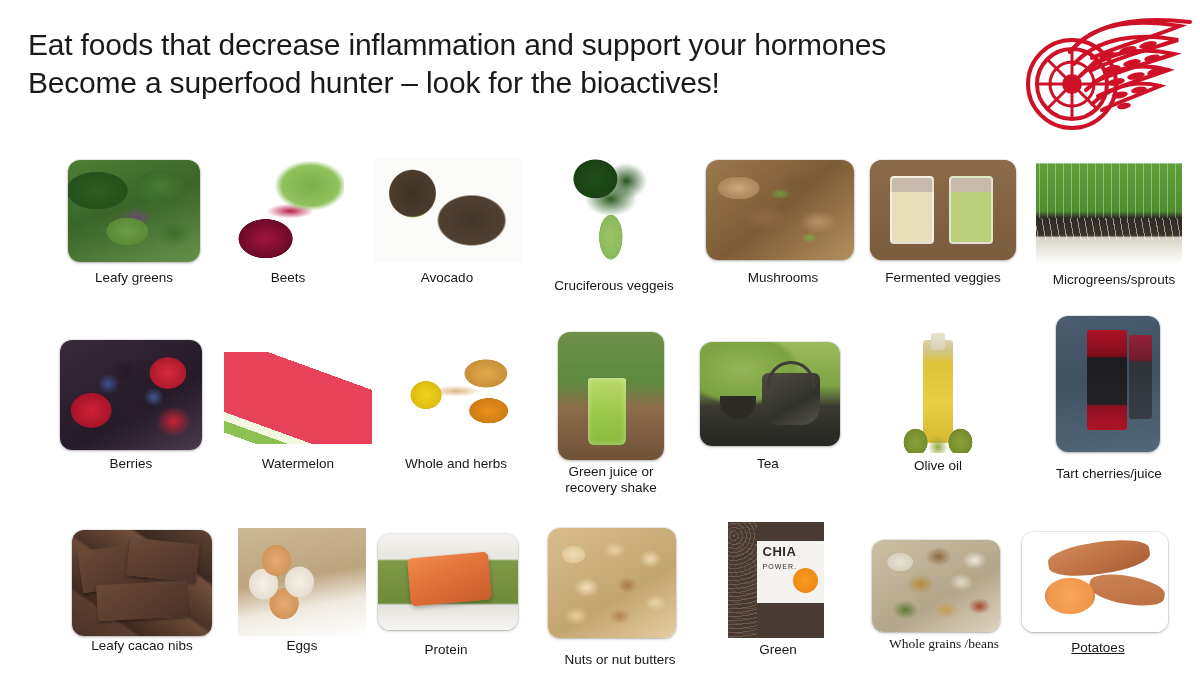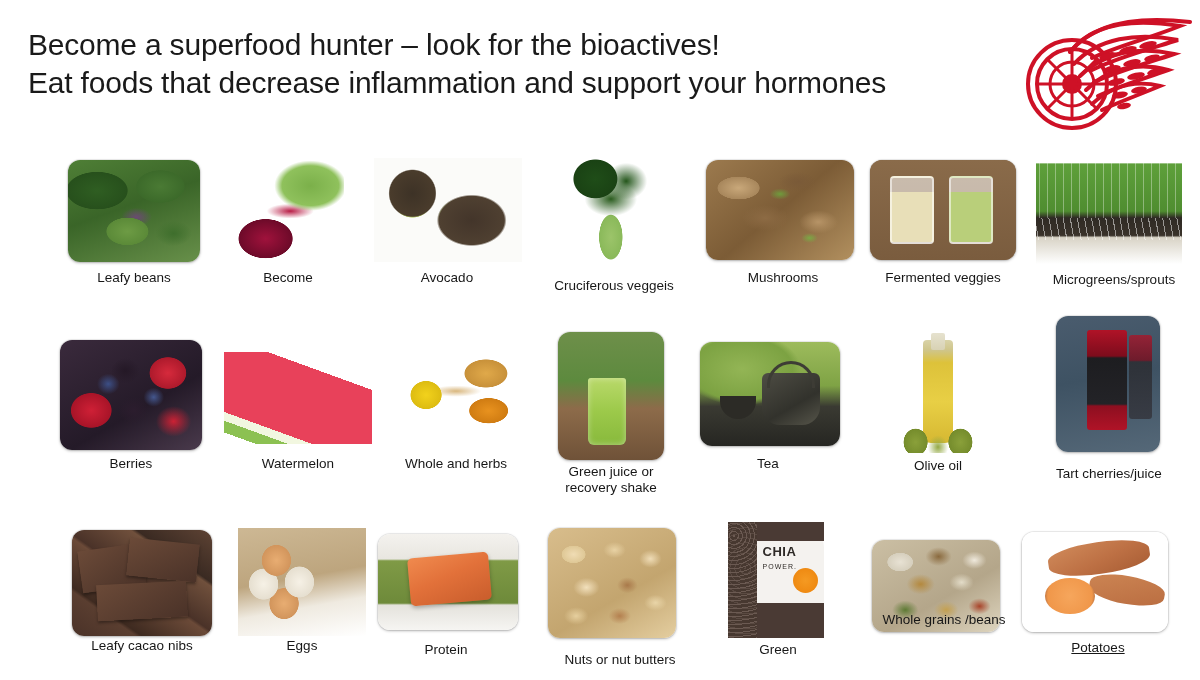--- a/index.html
+++ b/index.html
@@ -296,22 +296,22 @@
     background:radial-gradient(circle at 50% 50%, #f6a65c 0%, #f0974a 72%, #c07644 82%, #a85d34 100%);
     border-radius:50%;
   }
 </style>
 </head>
 <body>
 
 <div id="slide">
 
   <div class="title-block">
+    <div class="title-line">Eat foods that decrease inflammation and support your hormones</div>
     <div class="title-line">Become a superfood hunter – look for the bioactives!</div>
-    <div class="title-line">Eat foods that decrease inflammation and support your hormones</div>
   </div>
 
   <div class="logo">
     <svg viewBox="0 0 174 124" xmlns="http://www.w3.org/2000/svg">
       <g fill="none" stroke="#CE1126" stroke-width="4">
 
         <circle cx="50" cy="72" r="44"></circle>
         <circle cx="50" cy="72" r="35"></circle>
         <circle cx="50" cy="72" r="8" fill="#CE1126"></circle>
 
@@ -348,27 +348,27 @@
         <ellipse cx="102" cy="94" rx="7" ry="3" transform="rotate(-10 102 94)"></ellipse>
       </g>
     </svg>
   </div>
 
   <div id="grid">
       <div class="item">
         <div class="thumb framed" style="left: 68px; top: 160px; width: 132px; height: 102px;">
           <div class="art g-leafy"></div>
         </div>
-        <div class="caption" style="left: 68px; top: 270px; width: 132px;">Leafy beans</div>
+        <div class="caption" style="left: 68px; top: 270px; width: 132px;">Leafy greens</div>
       </div>
       <div class="item">
         <div class="thumb" style="left: 232px; top: 156px; width: 112px; height: 106px;">
           <div class="art g-beet"></div>
         </div>
-        <div class="caption" style="left: 228px; top: 270px; width: 120px;">Become</div>
+        <div class="caption" style="left: 228px; top: 270px; width: 120px;">Beets</div>
       </div>
       <div class="item">
         <div class="thumb" style="left: 374px; top: 158px; width: 148px; height: 104px;">
           <div class="art g-avocado"></div>
         </div>
         <div class="caption" style="left: 382px; top: 270px; width: 130px;">Avocado</div>
       </div>
       <div class="item">
         <div class="thumb" style="left: 558px; top: 152px; width: 110px; height: 112px;">
           <div class="art g-broccoli"></div>
@@ -495,21 +495,21 @@
             <div class="sun"></div>
             <div class="brand">CHIA<small>POWER.</small></div>
           </div>
         </div>
         <div class="caption" style="left: 726px; top: 642px; width: 104px;">Green</div>
       </div>
       <div class="item">
         <div class="thumb framed" style="left: 872px; top: 540px; width: 128px; height: 92px;">
           <div class="art g-grains"></div>
         </div>
-        <div class="caption" style="left: 866px; top: 612px; width: 156px;">Whole grains /beans</div>
+        <div class="caption" style="left: 866px; top: 636px; width: 156px; font-family: Liberation Serif, serif;">Whole grains /beans</div>
       </div>
       <div class="item">
         <div class="thumb framed" style="left: 1022px; top: 532px; width: 146px; height: 100px;">
           <div class="art g-potato">
             <div class="whole"></div>
             <div class="whole2"></div>
             <div class="cut"></div>
           </div>
         </div>
         <div class="caption" style="left: 1024px; top: 640px; width: 148px; text-decoration: underline;">Potatoes</div>

